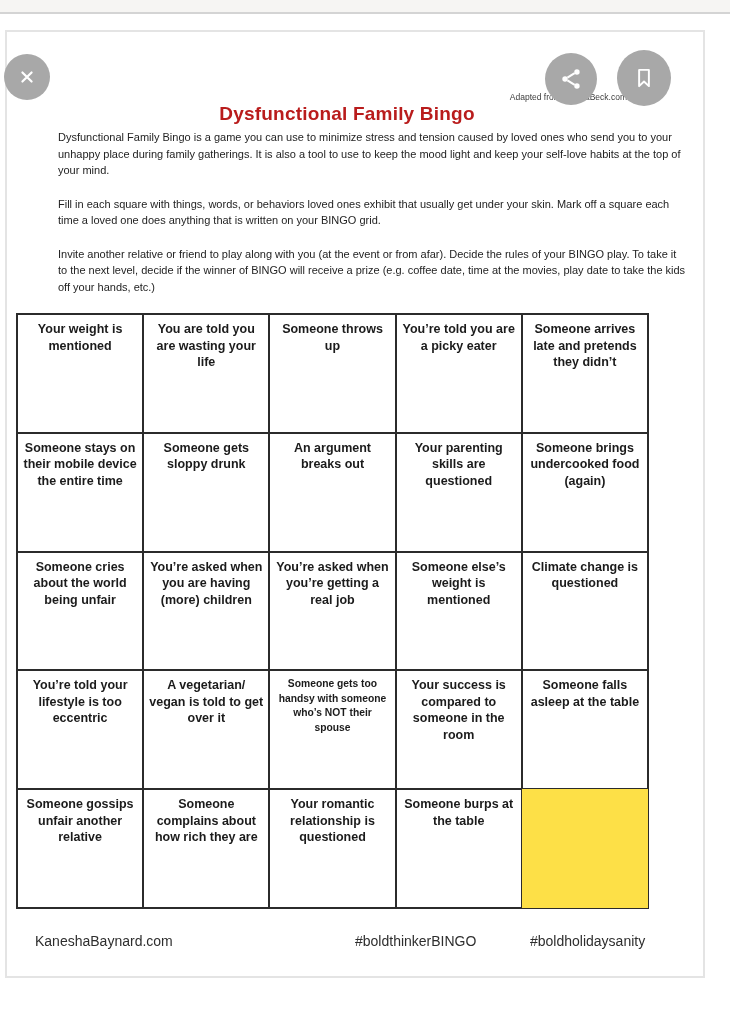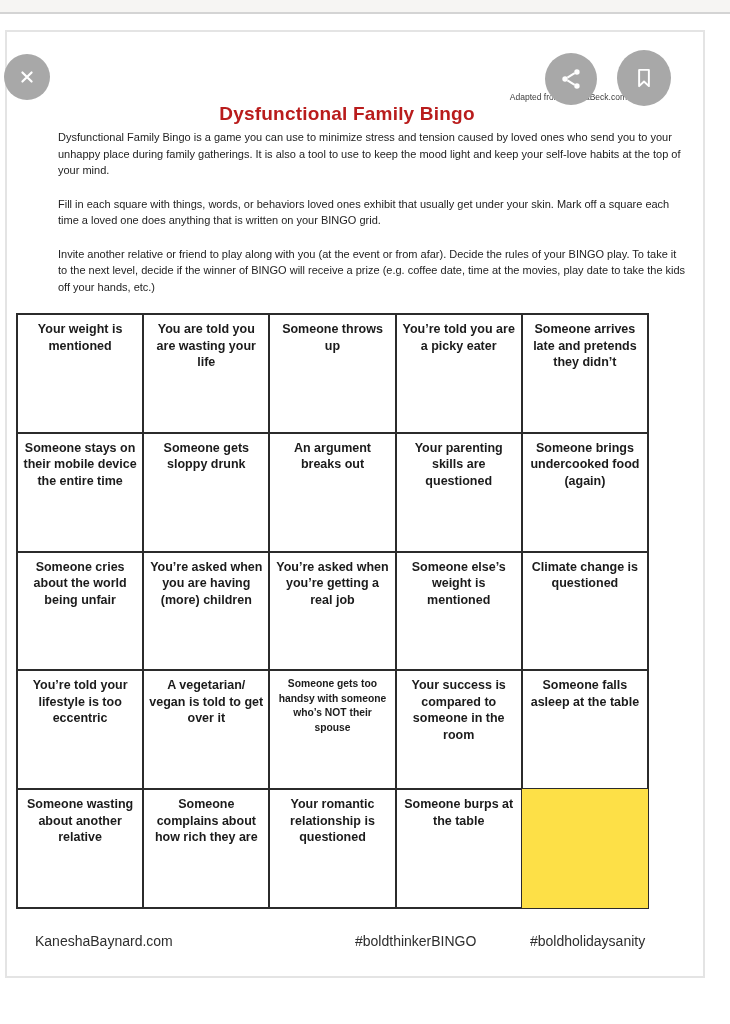--- a/index.html
+++ b/index.html
@@ -119,21 +119,21 @@
     <div class="bingo-cell">You’re asked when you’re getting a real job</div>
     <div class="bingo-cell">Someone else’s weight is mentioned</div>
     <div class="bingo-cell">Climate change is questioned</div>
 
     <div class="bingo-cell">You’re told your lifestyle is too eccentric</div>
     <div class="bingo-cell">A vegetarian/ vegan is told to get over it</div>
     <div class="bingo-cell small">Someone gets too handsy with someone who’s NOT their spouse</div>
     <div class="bingo-cell">Your success is compared to someone in the room</div>
     <div class="bingo-cell">Someone falls asleep at the table</div>
 
-    <div class="bingo-cell">Someone wasting about another relative</div>
+    <div class="bingo-cell">Someone gossips unfair another relative</div>
     <div class="bingo-cell">Someone complains about how rich they are</div>
     <div class="bingo-cell">Your romantic relationship is questioned</div>
     <div class="bingo-cell">Someone burps at the table</div>
   </div>
 
   <div class="footer-item footer-site">KaneshaBaynard.com</div>
   <div class="footer-item footer-tag1">#boldthinkerBINGO</div>
   <div class="footer-item footer-tag2">#boldholidaysanity</div>
 
 </div>

